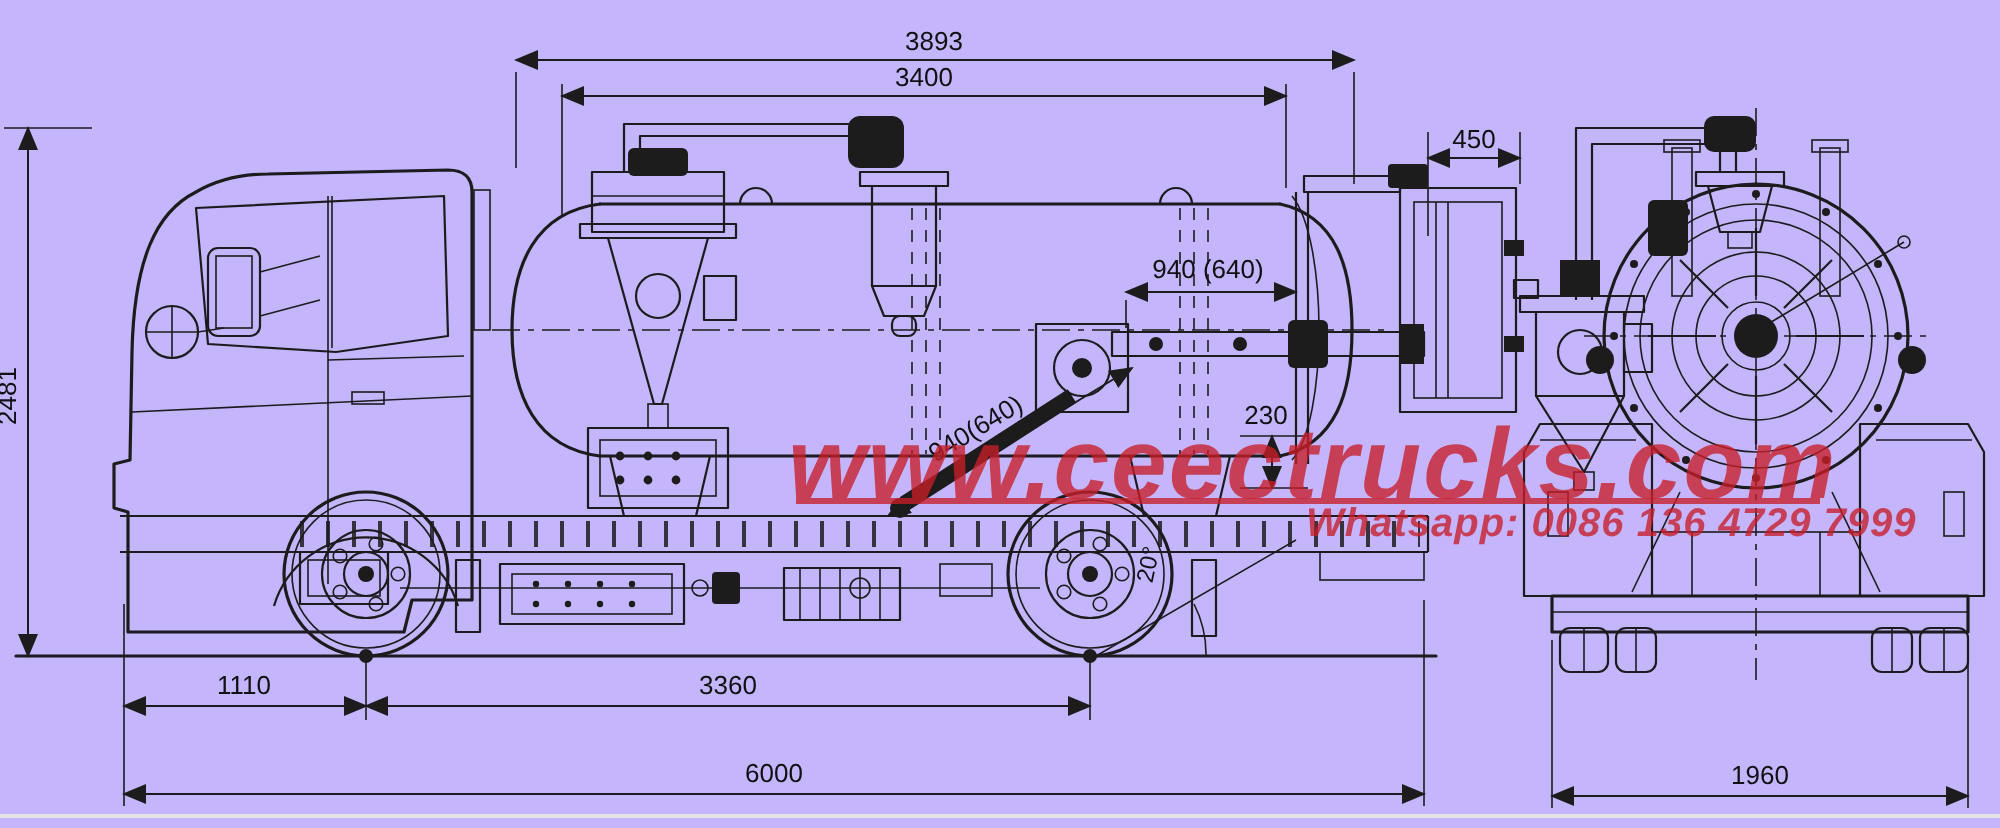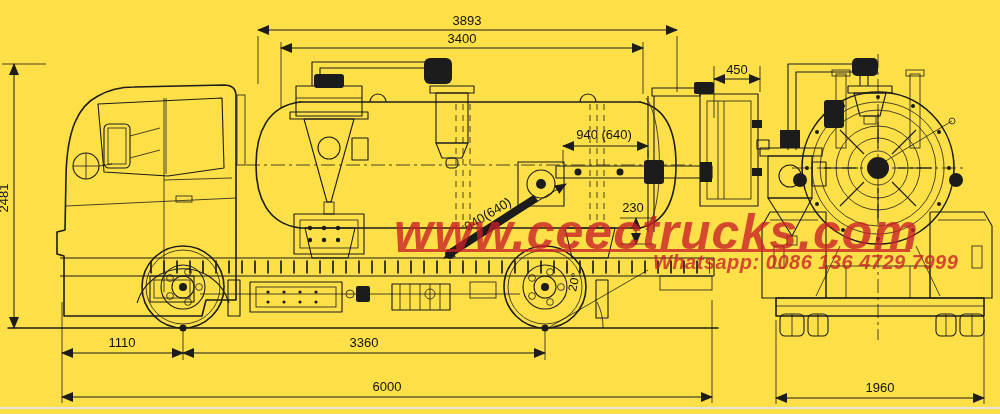--- a/index.html
+++ b/index.html
@@ -1,16 +1,16 @@
 <!DOCTYPE html>
 <html><head>
 <meta charset="utf-8">
 <style>
   html,body{margin:0;padding:0;background:#fff;}
-  .stage{position:relative;width:1000px;height:414px;background:#fde047;overflow:hidden;
+  .stage{position:relative;width:1000px;height:414px;background:#c4b5fd;overflow:hidden;
          font-family:"Liberation Sans",sans-serif;}
   svg text{font-family:"Liberation Sans",sans-serif;}
   .ln{fill:none;stroke:#1c1c1c;stroke-width:1.6;stroke-linejoin:round;stroke-linecap:round;}
   .md{fill:none;stroke:#1c1c1c;stroke-width:1.1;stroke-linejoin:round;}
   .tn{fill:none;stroke:#1c1c1c;stroke-width:0.8;}
   .dim{fill:none;stroke:#1c1c1c;stroke-width:1;}
   .blk{fill:#1c1c1c;stroke:none;}
   .cl{stroke-dasharray:14 4 3 4;}
   .dsh{stroke-dasharray:6 5;}
   .rivet{fill:none;stroke:#1c1c1c;stroke-width:13;stroke-dasharray:2 11;opacity:.85;}

